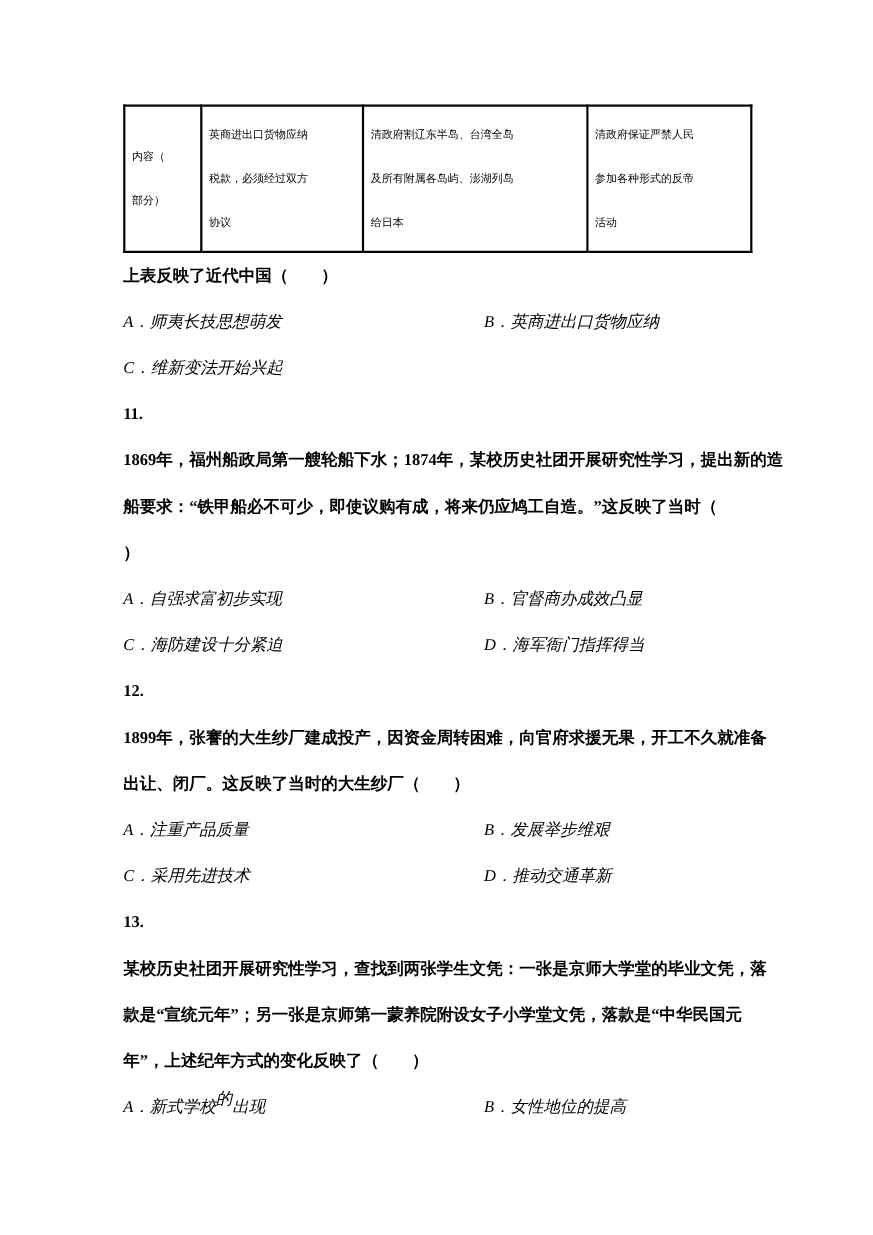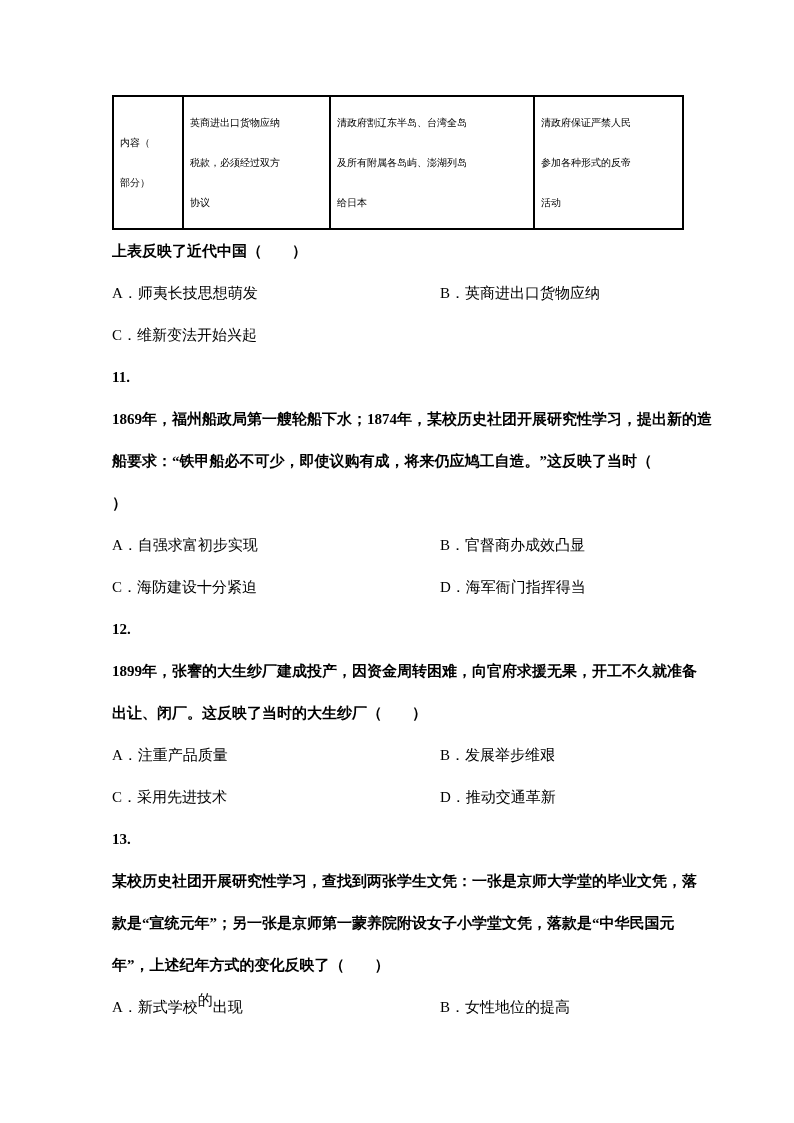--- a/index.html
+++ b/index.html
@@ -40,21 +40,21 @@
   .line, .para {
     line-height: 42px;
     white-space: pre;
     font-weight: bold;
   }
   .opt-row {
     display: grid;
     grid-template-columns: 328px 1fr;
     line-height: 42px;
   }
-  .opt { white-space: pre; }
+  .opt { white-space: pre; font-style: italic; }
   .opt-label { display: inline; }
   .sup { position: relative; top: -7px; }
 </style>
 </head>
 <body>
 
 <div class="page">
   <div class="content">
 
     <table class="treaty">

